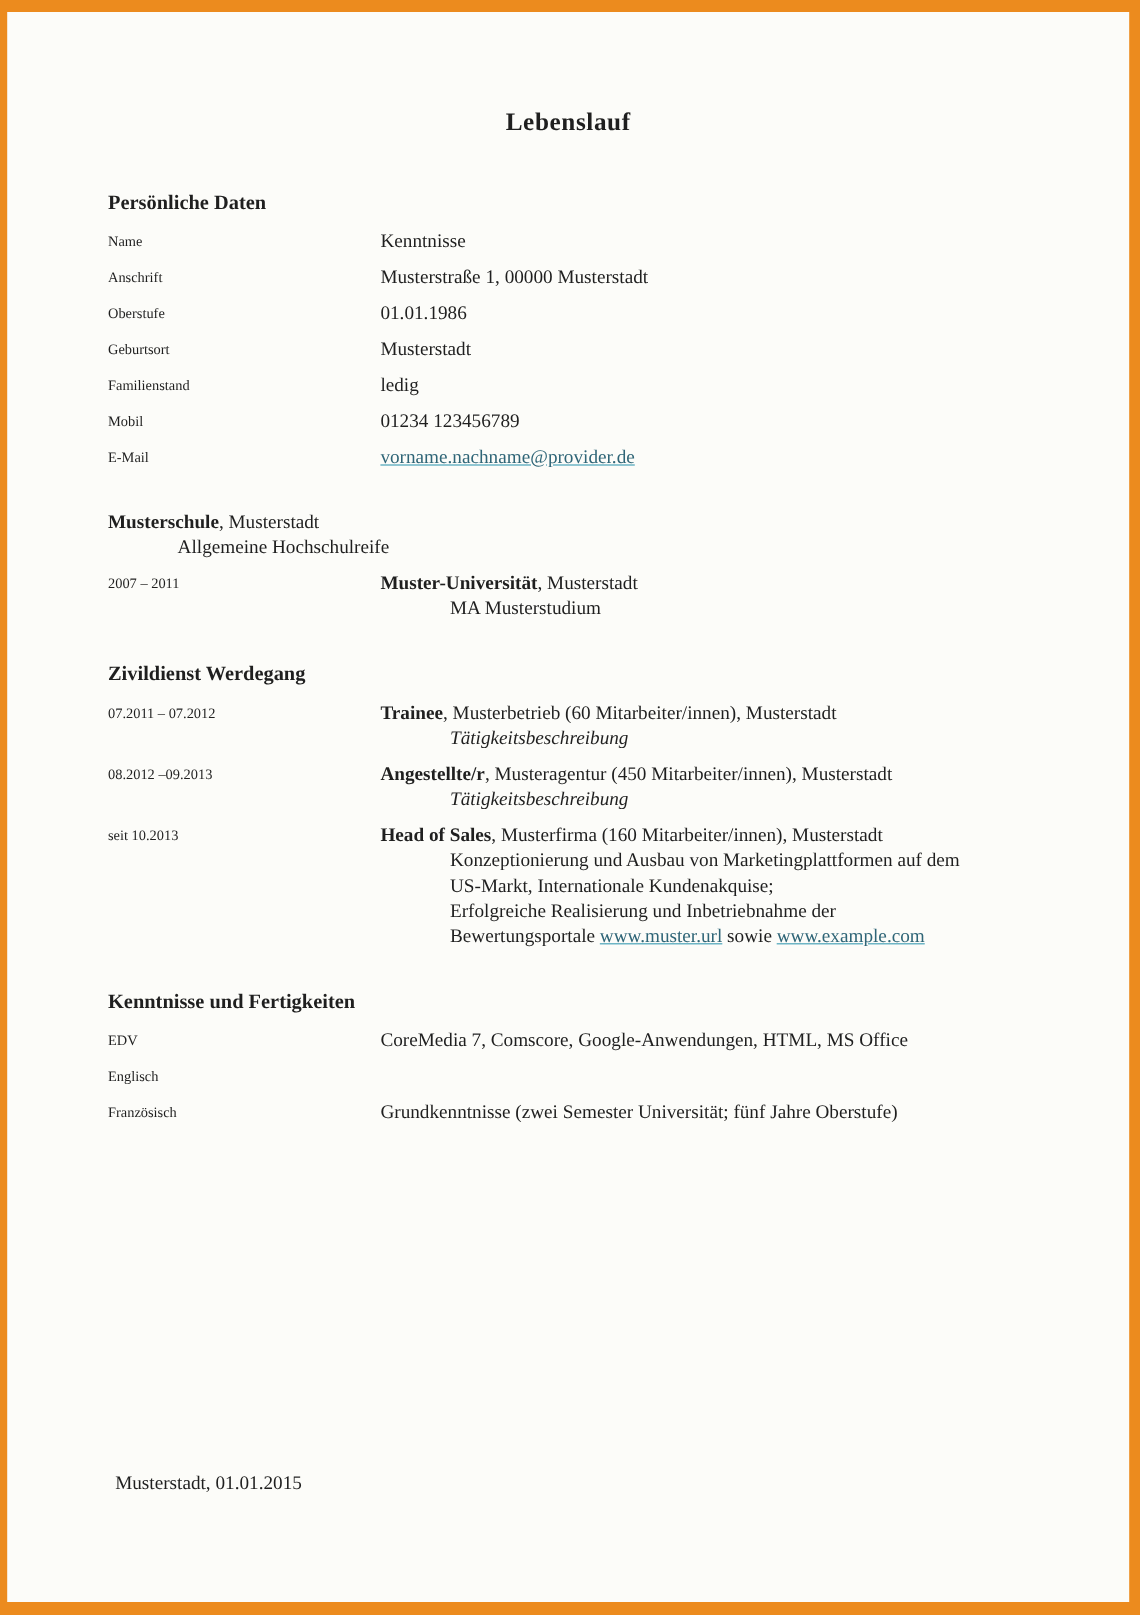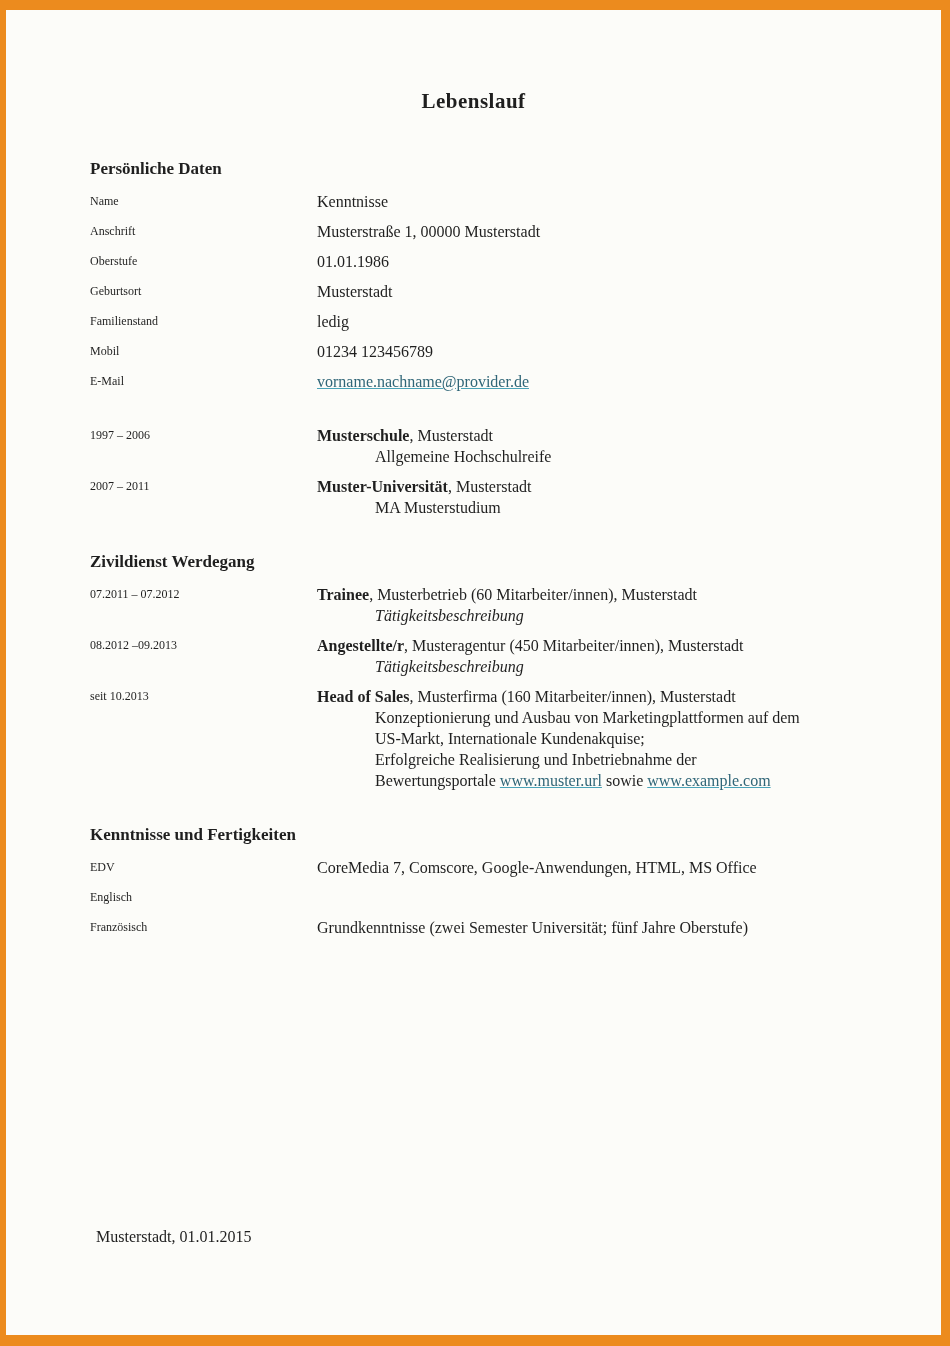--- a/index.html
+++ b/index.html
@@ -106,21 +106,20 @@
           </div>
           <div class="row">
             <div class="label">E-Mail</div>
             <div class="value">
               <div class="line"><a class="link" href="#">vorname.nachname@provider.de</a></div>
             </div>
           </div>
         </section>
         <section class="cv-section">
           <div class="row">
-            <div class="label">1997 – 2006</div>
             <div class="value">
               <div class="line"><span class="b">Musterschule</span><span>, Musterstadt</span></div>
               <div class="line sub"><span>Allgemeine Hochschulreife</span></div>
             </div>
           </div>
           <div class="row">
             <div class="label">2007 – 2011</div>
             <div class="value">
               <div class="line"><span class="b">Muster-Universität</span><span>, Musterstadt</span></div>
               <div class="line sub"><span>MA Musterstudium</span></div>

